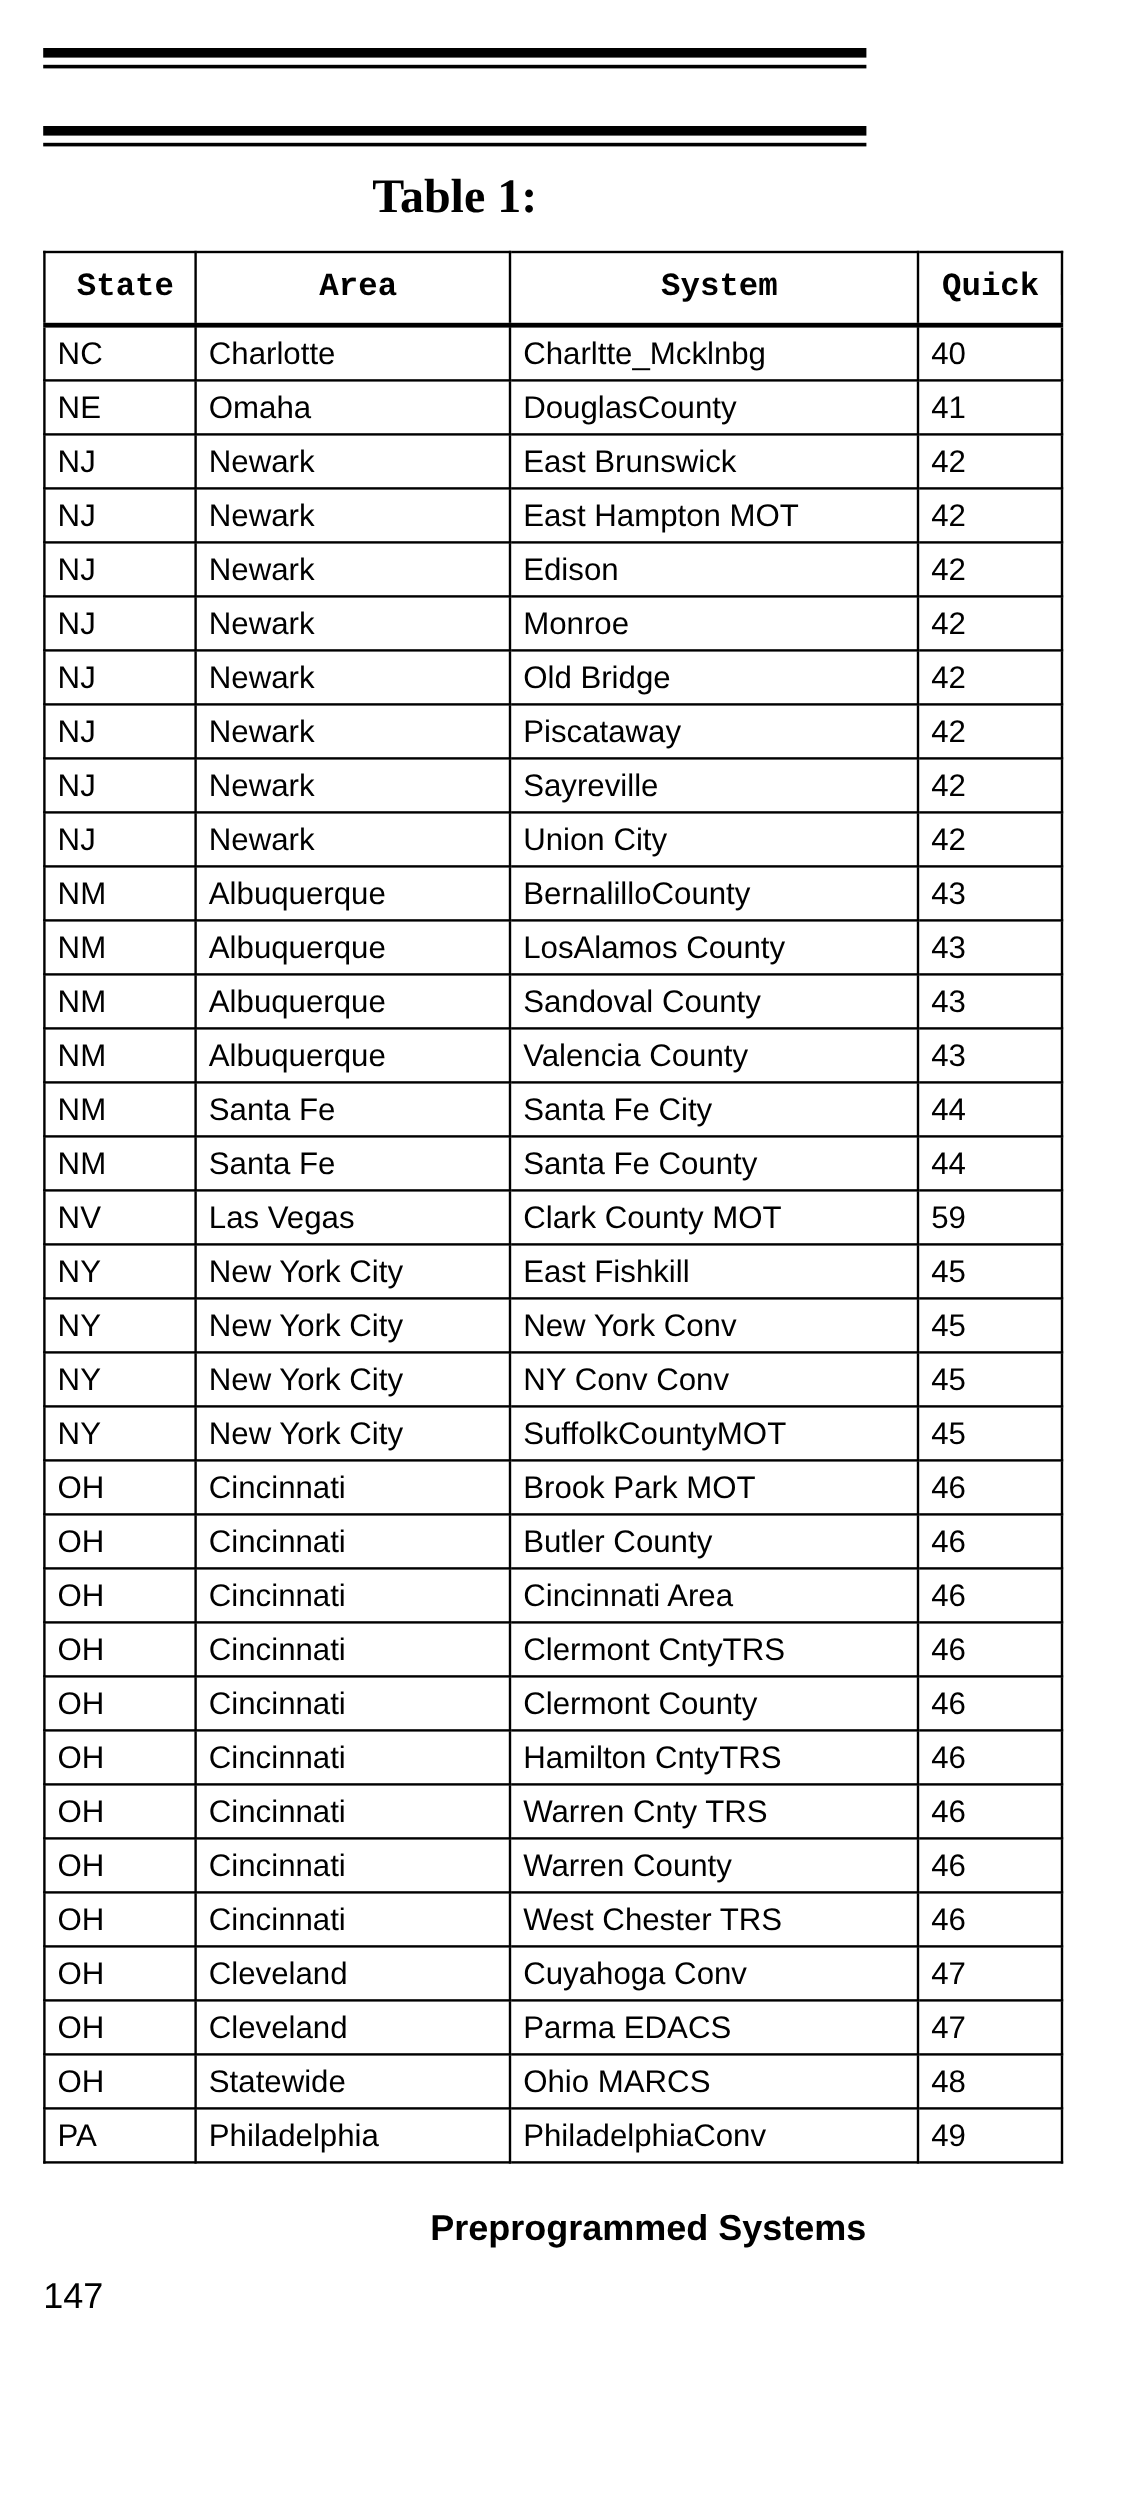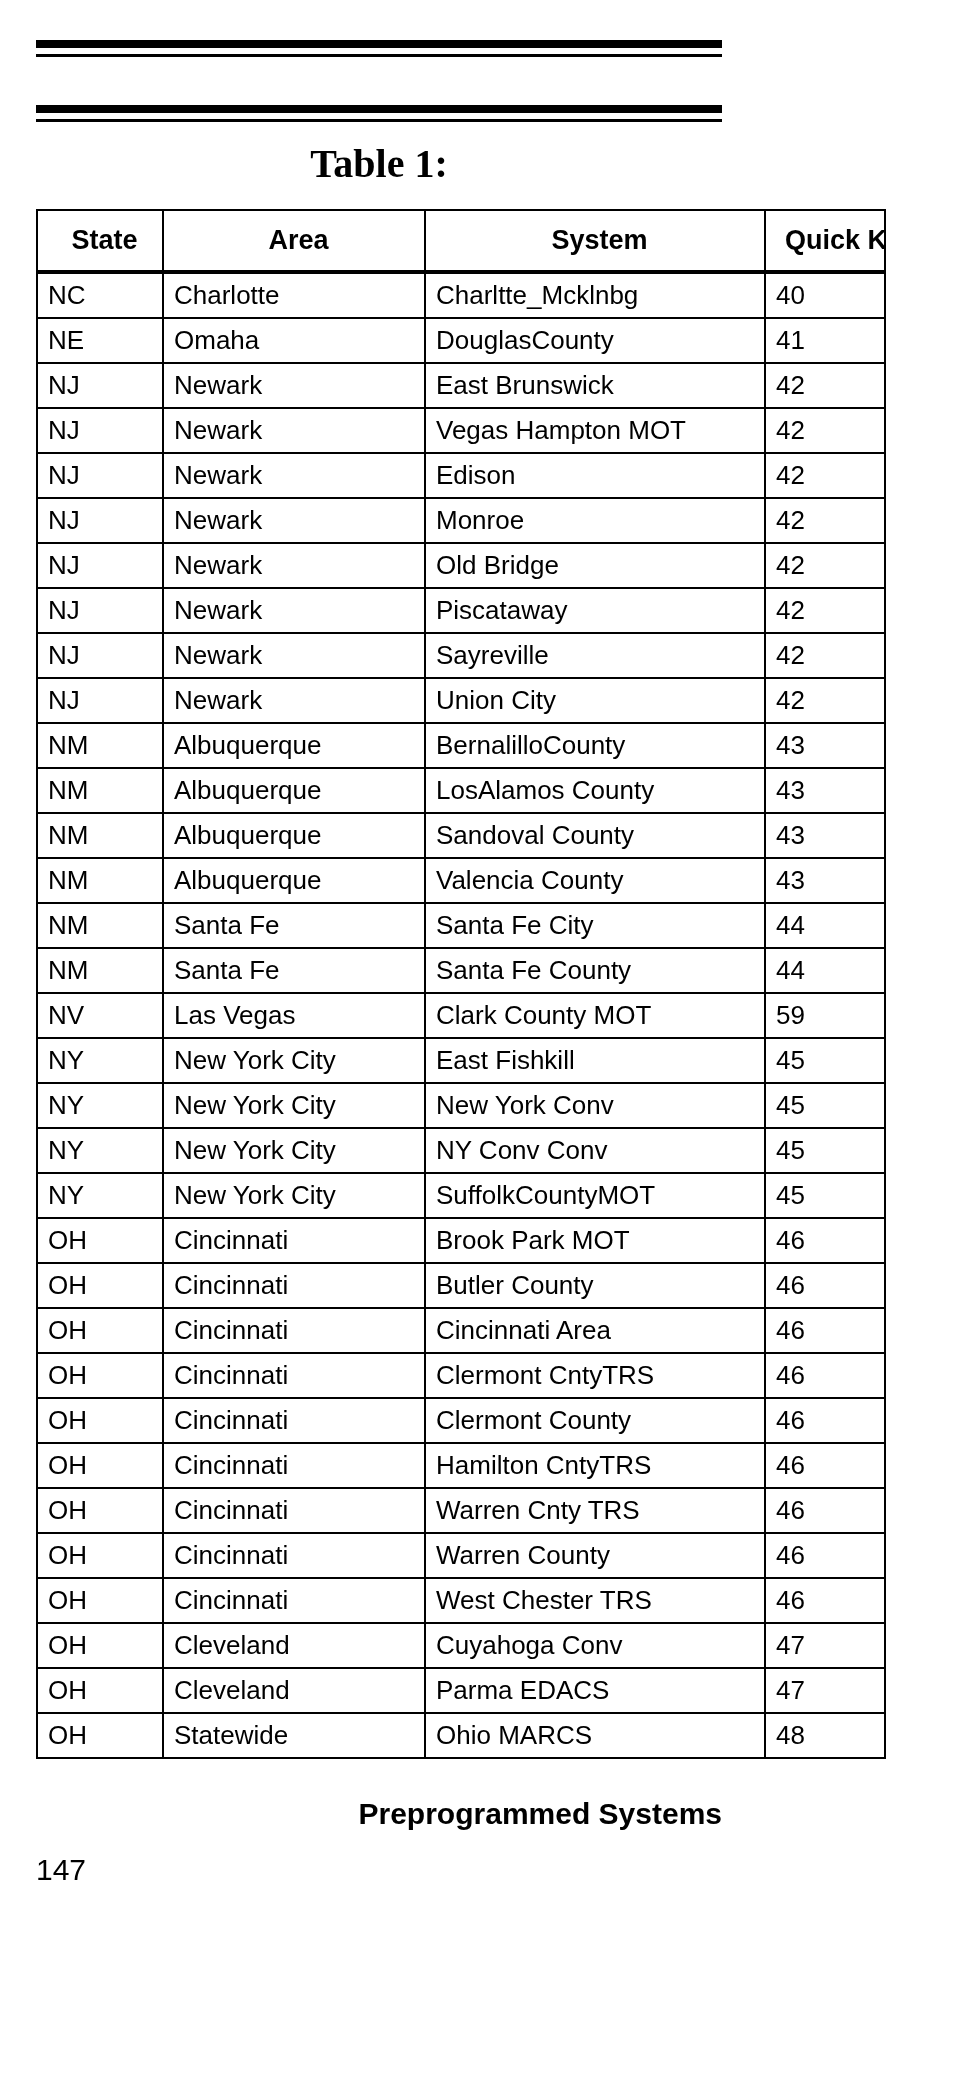--- a/index.html
+++ b/index.html
@@ -42,21 +42,21 @@
   }
   table.data th, table.data td {
     border: 2px solid #000;
     padding: 6px 10px 6px 10px;
     text-align: left;
     vertical-align: middle;
     overflow: hidden;
     white-space: nowrap;
   }
   table.data th {
-    font-family: Liberation Sans, sans-serif;
+    font-family: Liberation Mono, monospace;
     font-weight: bold;
     text-align: center;
     font-size: 27px;
     padding-top: 14px;
     padding-bottom: 14px;
     padding-left: 19px;
   }
   table.data thead {
     border-bottom: 4px solid #000;
   }
@@ -119,21 +119,21 @@
         </tr>
         <tr>
           <td>NJ</td>
           <td>Newark</td>
           <td>East Brunswick</td>
           <td>42</td>
         </tr>
         <tr>
           <td>NJ</td>
           <td>Newark</td>
-          <td>Vegas Hampton MOT</td>
+          <td>East Hampton MOT</td>
           <td>42</td>
         </tr>
         <tr>
           <td>NJ</td>
           <td>Newark</td>
           <td>Edison</td>
           <td>42</td>
         </tr>
         <tr>
           <td>NJ</td>
@@ -296,19 +296,25 @@
           <td>Cleveland</td>
           <td>Parma EDACS</td>
           <td>47</td>
         </tr>
         <tr>
           <td>OH</td>
           <td>Statewide</td>
           <td>Ohio MARCS</td>
           <td>48</td>
         </tr>
+        <tr>
+          <td>PA</td>
+          <td>Philadelphia</td>
+          <td>PhiladelphiaConv</td>
+          <td>49</td>
+        </tr>
       </tbody>
   </table>
 
   <div class="section-heading">Preprogrammed Systems</div>
   <div class="page-number">147</div>
 
 </div>
 
 </body></html>

